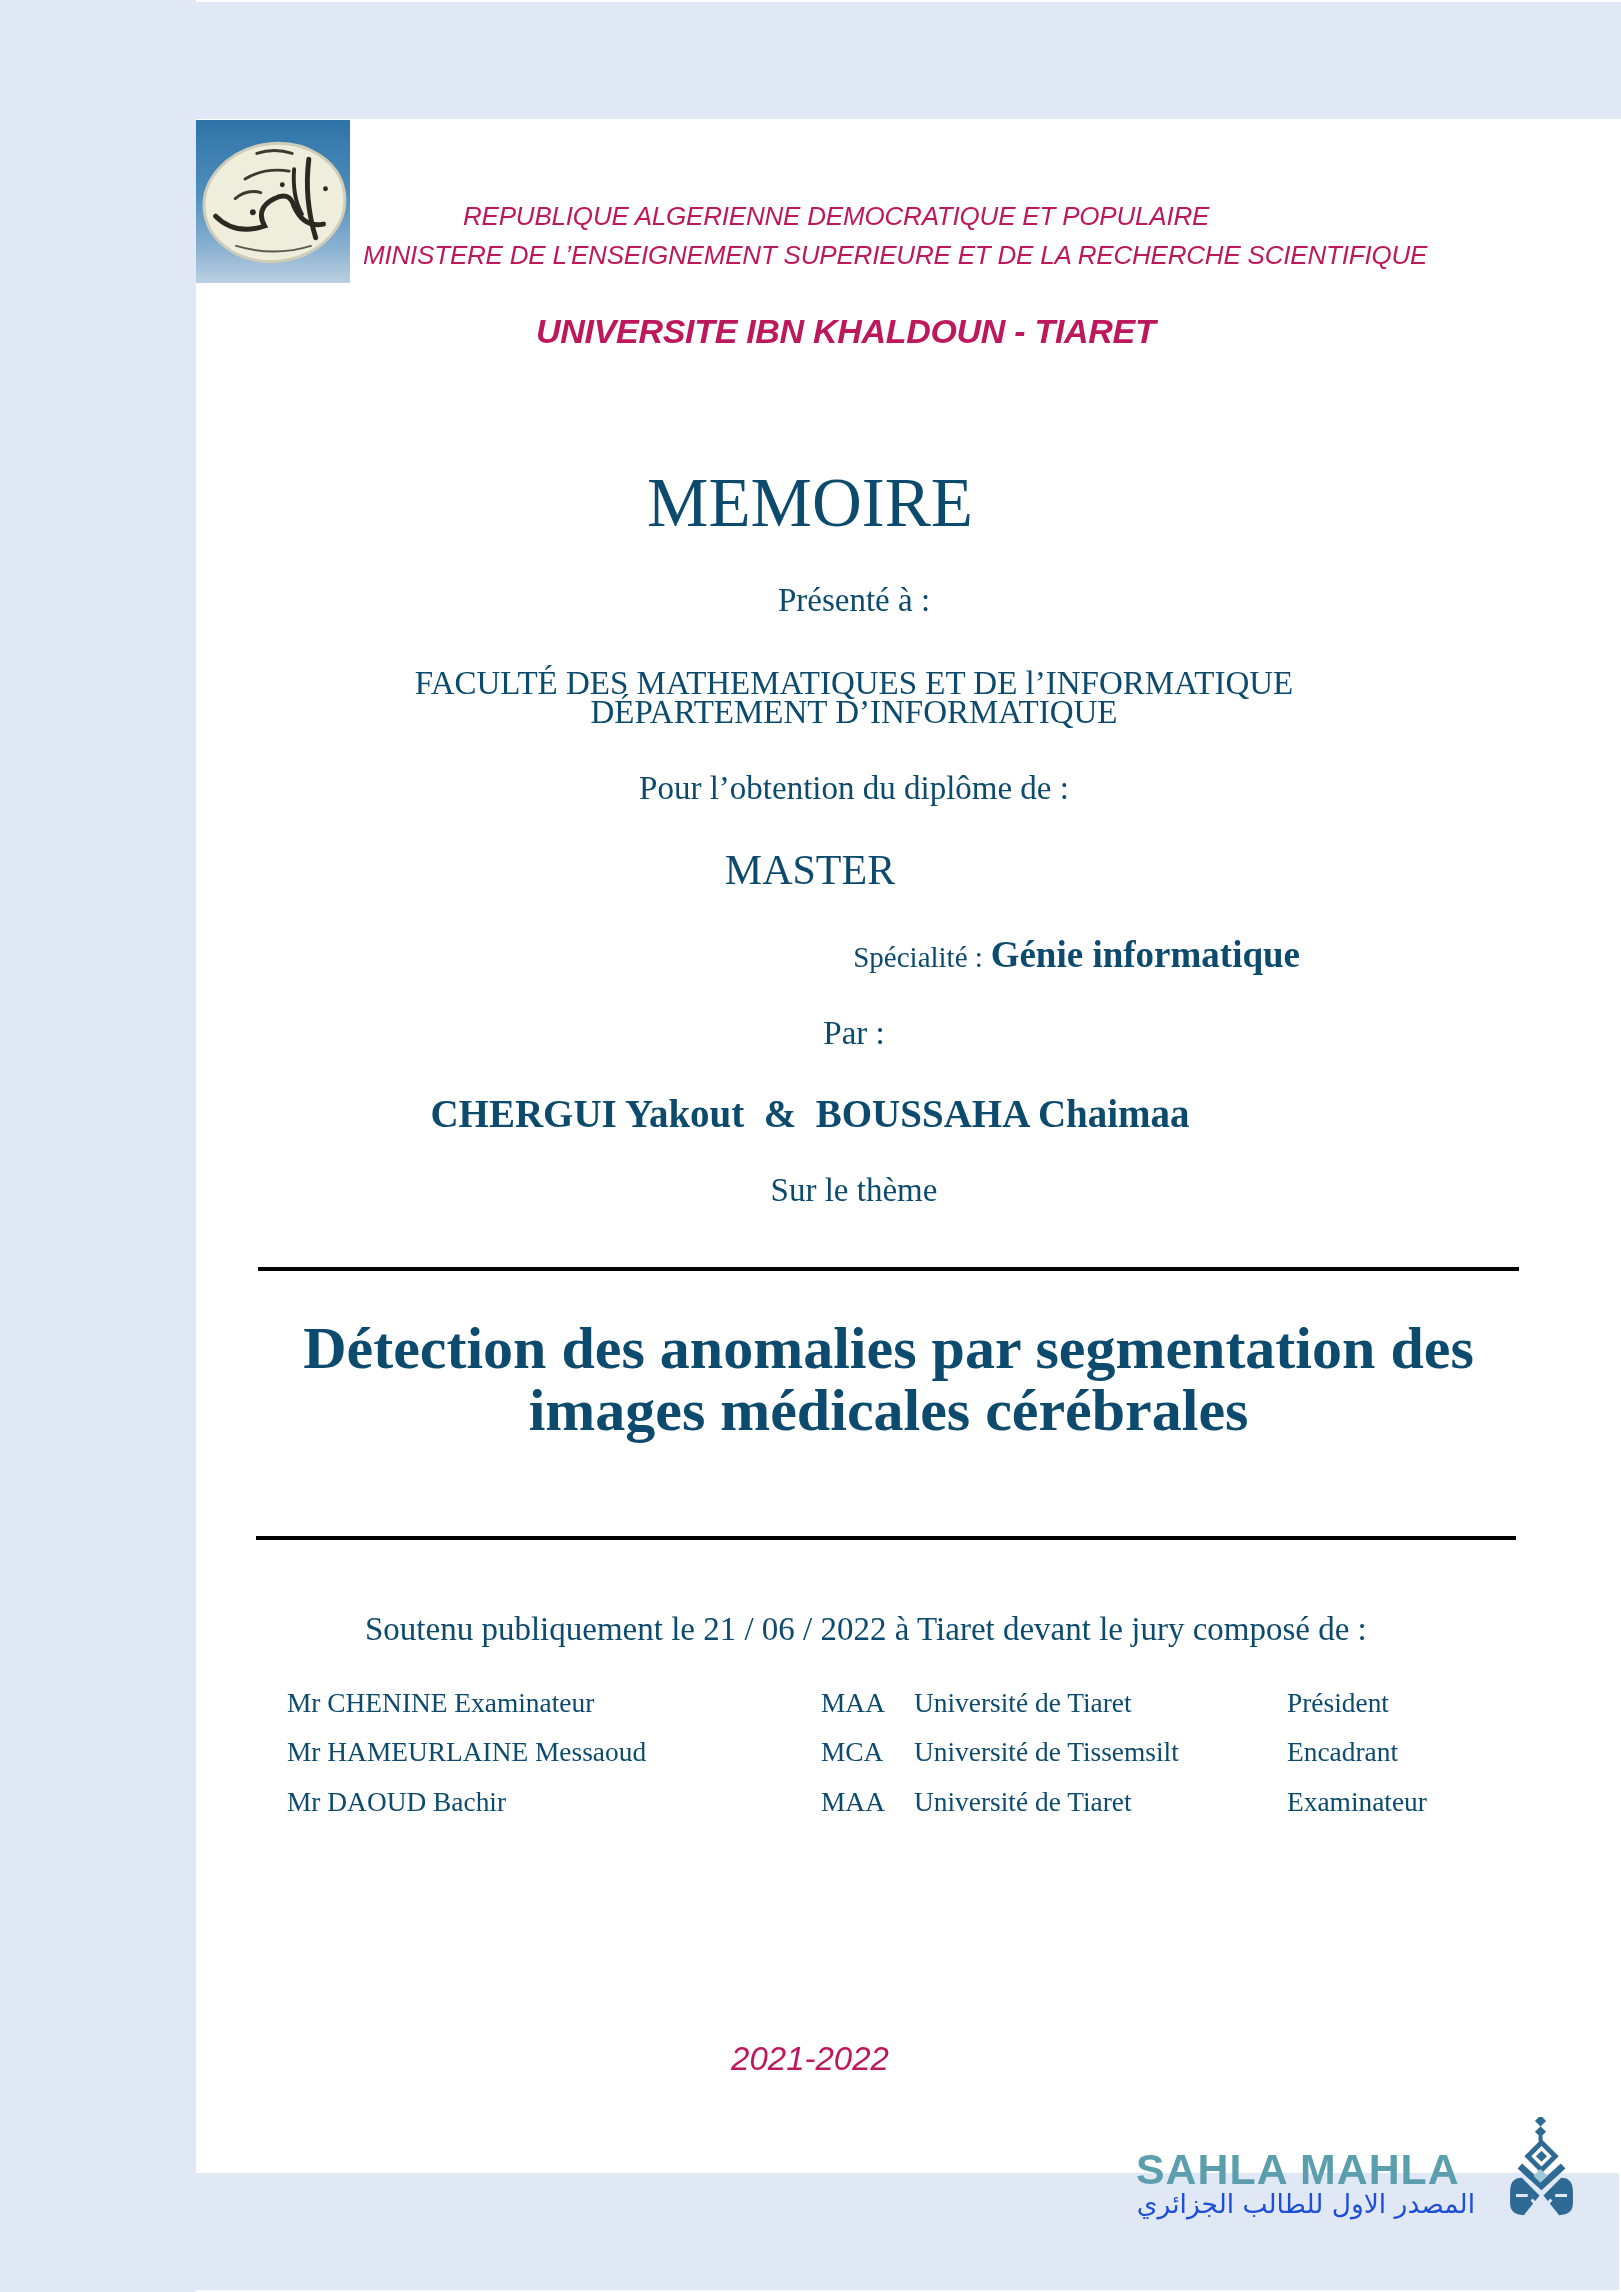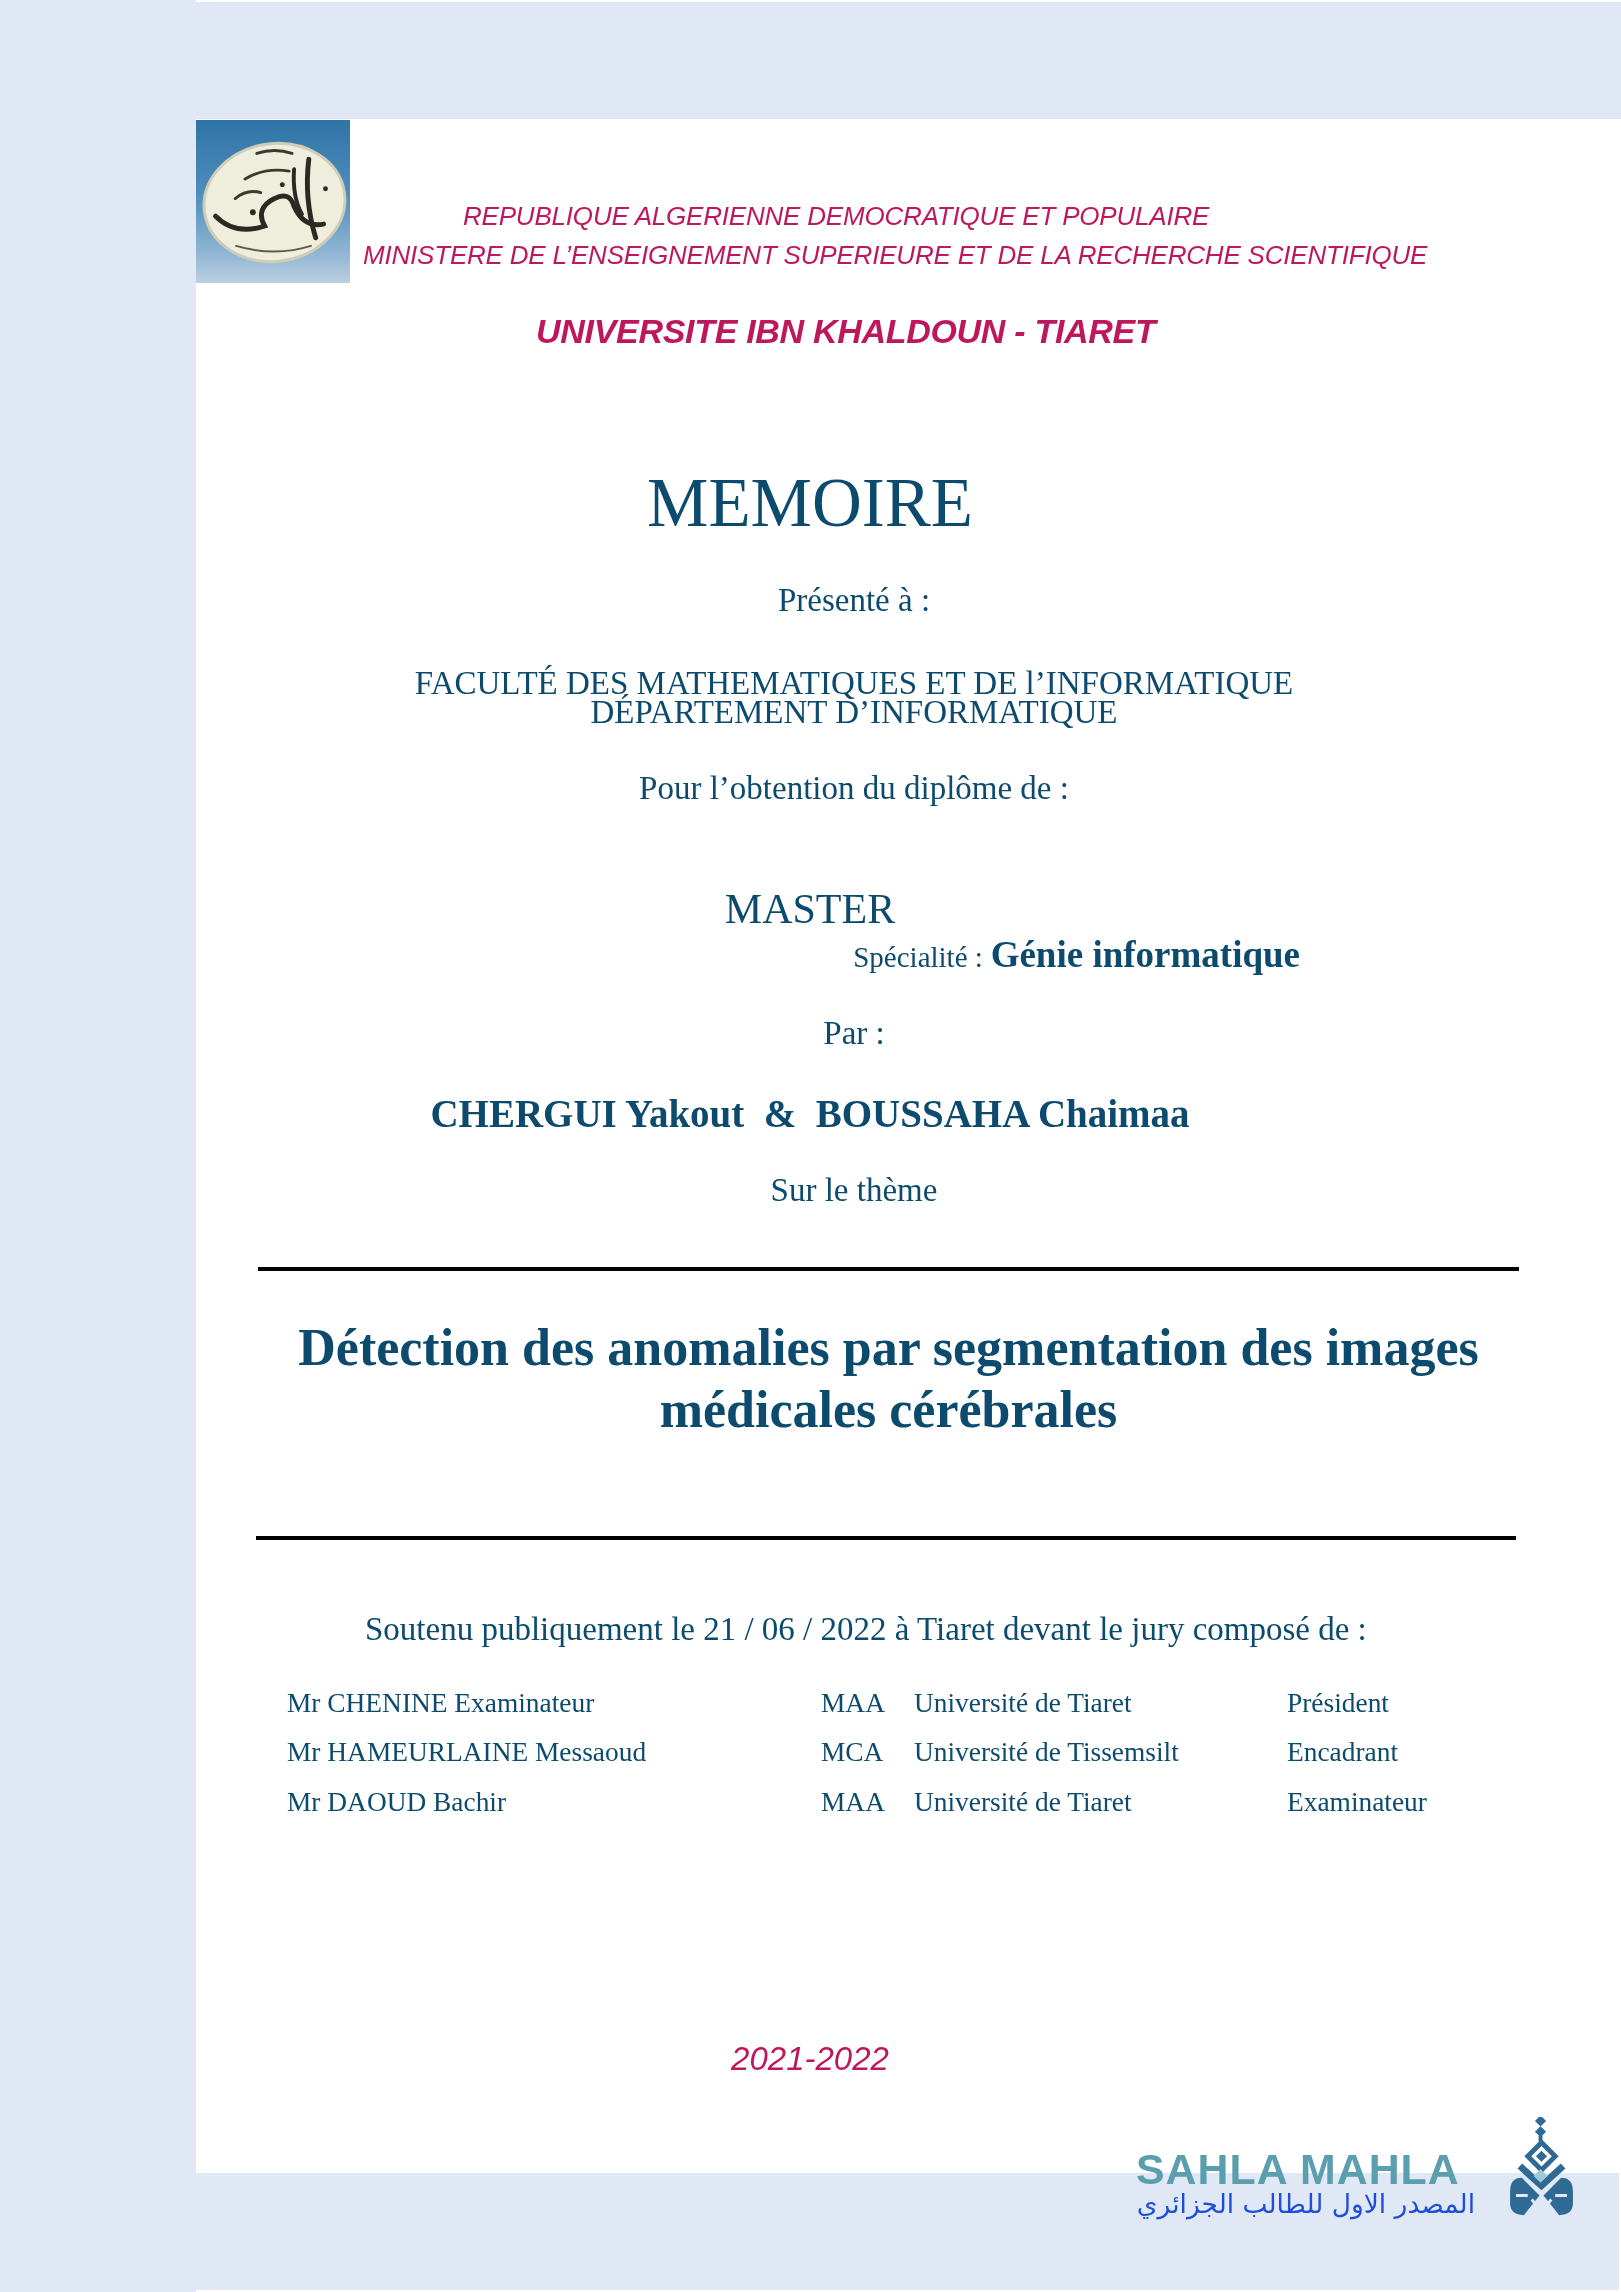--- a/index.html
+++ b/index.html
@@ -17,21 +17,21 @@
   .hdr { font-size: 26px; letter-spacing: -0.2px; }
   #univ { font-size: 34px; font-weight: bold; letter-spacing: -0.3px; }
 
   #memoire { font-size: 69px; }
   .f32 { font-size: 33px; margin-left: 44px; }
   #master { font-size: 42px; }
   #speciality { display: flex; justify-content: center; align-items: baseline; }
   #speciality .lbl { font-size: 29px; }
   #speciality .val { font-size: 37px; font-weight: bold; margin-left: 7.8px; }
   #authors { font-size: 39px; font-weight: bold; white-space: pre; }
-  #title { left: 258px; width: 1261px; text-align: center; font-size: 52px; font-weight: bold; line-height: 62px; white-space: normal; }
+  #title { left: 258px; width: 1261px; text-align: center; font-size: 60px; font-weight: bold; line-height: 62px; white-space: normal; }
 
   .jury { font-size: 27.4px; }
 
   #year { font-size: 33px; }
 
   #sahla { position: absolute; left: 1127px; top: 2107px; width: 461px; height: 127px; }
   #sahla-name { position: absolute; left: 8.8px; top: 42px; font-family: "Liberation Sans", "DejaVu Sans", sans-serif; font-size: 42px; font-weight: bold; color: #5B9FAE; letter-spacing: 1px; line-height: 1; white-space: nowrap; transform: scaleX(1.02); transform-origin: left; }
   #sahla-tag { position: absolute; left: 9.8px; top: 84px; font-family: "DejaVu Sans", sans-serif; font-size: 26.5px; color: #1d4ed8; line-height: 1; white-space: nowrap; direction: rtl; width: 372px; text-align: left; }
   #sahla-emblem { position: absolute; left: 379px; top: 9.8px; width: 71px; height: 106px; }
 </style>
@@ -61,21 +61,21 @@
 
 <p class="abs sans hdr" style="left:463px; top:203px;">REPUBLIQUE ALGERIENNE DEMOCRATIQUE ET POPULAIRE</p>
 <p class="abs sans hdr" style="left:363px; top:242px;">MINISTERE DE L’ENSEIGNEMENT SUPERIEURE ET DE LA RECHERCHE SCIENTIFIQUE</p>
 <p id="univ" class="abs sans" style="left:496px; top:314px;margin-left:40px;">UNIVERSITE IBN KHALDOUN - TIARET</p>
 
 <p id="memoire" class="abs serif c826" style="top:469px;">MEMOIRE</p>
 <p class="abs serif c826 f32" style="top:584px;">Présenté à :</p>
 <p class="abs serif c826 f32" style="top:667px;">FACULTÉ DES MATHEMATIQUES ET DE l’INFORMATIQUE</p>
 <p class="abs serif c826 f32" style="top:696px;">DÉPARTEMENT D’INFORMATIQUE</p>
 <p class="abs serif c826 f32" style="top:772px;">Pour l’obtention du diplôme de :</p>
-<p id="master" class="abs serif c826" style="top:888px;">MASTER</p>
+<p id="master" class="abs serif c826" style="top:849px;">MASTER</p>
 <div id="speciality" class="abs serif c826" style="top:936px;justify-content:flex-end;">
   <span class="lbl">Spécialité :</span>
   <span class="val">Génie informatique</span>
 </div>
 <p class="abs serif c826 f32" style="top:1017px;">Par :</p>
 <p id="authors" class="abs serif c826" style="top:1094px;">CHERGUI Yakout  &amp;  BOUSSAHA Chaimaa</p>
 <p class="abs serif c826 f32" style="top:1174px;">Sur le thème</p>
 
 <div class="rule" style="left:258px; top:1267px; width:1261px;"></div>
 <p id="title" class="abs serif" style="top:1317px;">Détection des anomalies par segmentation des images médicales cérébrales</p>

